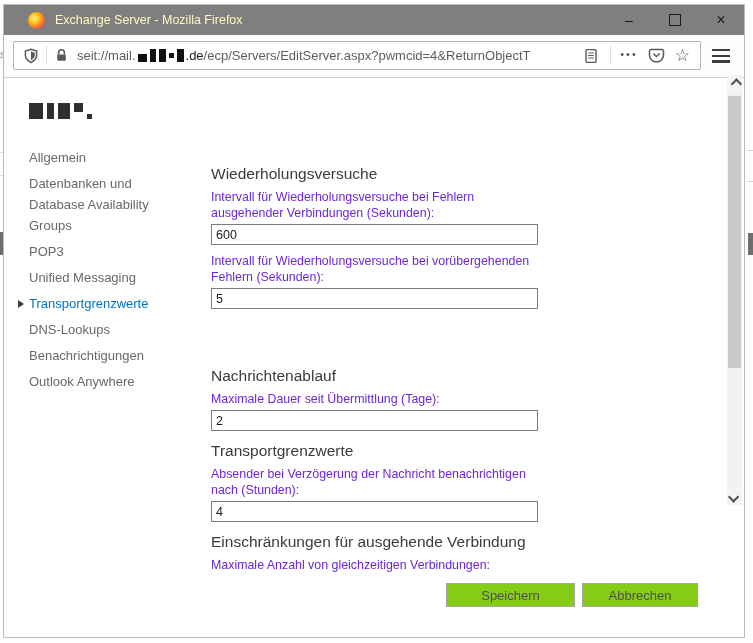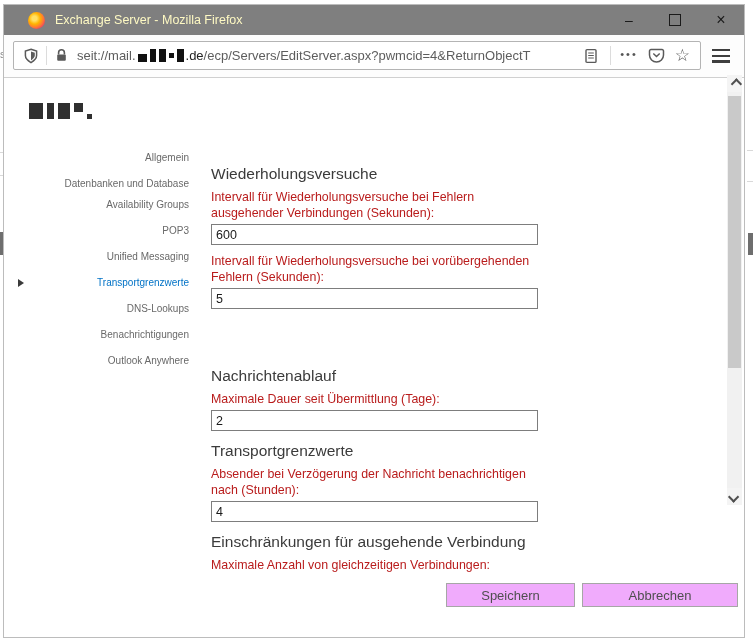--- a/index.html
+++ b/index.html
@@ -45,51 +45,51 @@
   .hamburger i{display:block;height:2.2px;background:#3e3e3e;}
 
   
   .page{position:absolute;left:0;top:73px;right:0;height:500px;background:#fff;overflow:hidden;}
 
   .logo{position:absolute;left:25px;top:25px;display:flex;align-items:flex-start;gap:4px;height:18px;}
   .logo i{display:block;background:#2f2f2f;}
   .lg1{width:14px;height:16px;} .lg2{width:7px;height:16px;} .lg3{width:12px;height:16px;}
   .lg4{width:9px;height:9px;}   .lg5{width:5px;height:5px;margin-top:11px;}
 
-  .nav{position:absolute;left:25px;top:69px;width:160px;font-size:10px;color:#696969;text-align:right;}
+  .nav{position:absolute;left:25px;top:69px;width:160px;font-size:13px;color:#696969;}
   .nav-item{line-height:21px;margin-bottom:5px;position:relative;cursor:pointer;}
   .nav-item.selected{color:#0072c6;}
   .caret{position:absolute;left:-11px;top:6.5px;width:0;height:0;
          border-left:6px solid #3a3a3a;border-top:4px solid transparent;border-bottom:4px solid transparent;}
 
   .section{position:absolute;left:207px;width:327px;}
   .sec-1{top:87px;} .sec-2{top:289px;} .sec-3{top:364px;} .sec-4{top:455px;}
   .section h2{font-size:15.5px;font-weight:400;color:#3b3b3b;margin:0 0 6px 0;line-height:18px;}
-  .field-label{font-size:12.4px;color:#b91c1c;line-height:16px;margin:0 0 3px 0;}
+  .field-label{font-size:12.4px;color:#6d28d9;line-height:16px;margin:0 0 3px 0;}
   .field input{display:block;width:100%;box-sizing:border-box;height:21px;margin:0 0 8px 0;
                border:1px solid #7d7d7d;border-radius:0;background:#fff;outline:none;
                font-family:"Liberation Sans","DejaVu Sans",sans-serif;
                font-size:12.5px;color:#1a1a1a;padding:0 4px;}
 
   
   .scrollbar{position:absolute;left:723px;top:70px;width:15px;height:430px;background:#f1f1f1;}
   .sb-btn{position:absolute;left:0;width:15px;height:17px;background:#f4f4f4;
           display:flex;align-items:center;justify-content:center;cursor:pointer;}
   .sb-up{top:0;} .sb-down{bottom:0;}
   .chev{width:6px;height:6px;border-top:2px solid #4f4f4f;border-right:2px solid #4f4f4f;}
   .chev-up{transform:rotate(-45deg) translate(1px,1px);}
   .chev-down{transform:rotate(135deg) translate(1px,1px);}
   .sb-thumb{position:absolute;left:1px;top:21px;width:13px;height:272px;background:#c9c9c9;cursor:pointer;}
 
   
-  .btn{position:absolute;top:578px;height:24px;box-sizing:border-box;background:#f0abfc;
+  .btn{position:absolute;top:578px;height:24px;box-sizing:border-box;background:#84cc16;
        border:1px solid #a6a6a6;display:flex;align-items:center;justify-content:center;
        font-size:13px;color:#4f4f4f;cursor:pointer;}
   .btn-save{left:442px;width:129px;}
-  .btn-cancel{left:578px;width:156px;}
+  .btn-cancel{left:578px;width:116px;}
 
   
   .frag-s{position:absolute;left:0px;top:48px;font-size:11px;color:#8a8a8a;}
   .tick{position:absolute;height:1px;background:#d9d9d9;}
   .tick-r1{left:747px;top:150px;width:6px;} .tick-r2{left:747px;top:181px;width:6px;}
   .tick-l1{left:0;top:152px;width:3px;}     .tick-l2{left:0;top:175px;width:3px;}
   .thumb-right{position:absolute;left:748px;top:233px;width:5px;height:22px;background:#6e6e6e;}
   .thumb-left{position:absolute;left:0;top:232px;width:3px;height:23px;background:#6e6e6e;}
 
   svg{display:block;}

